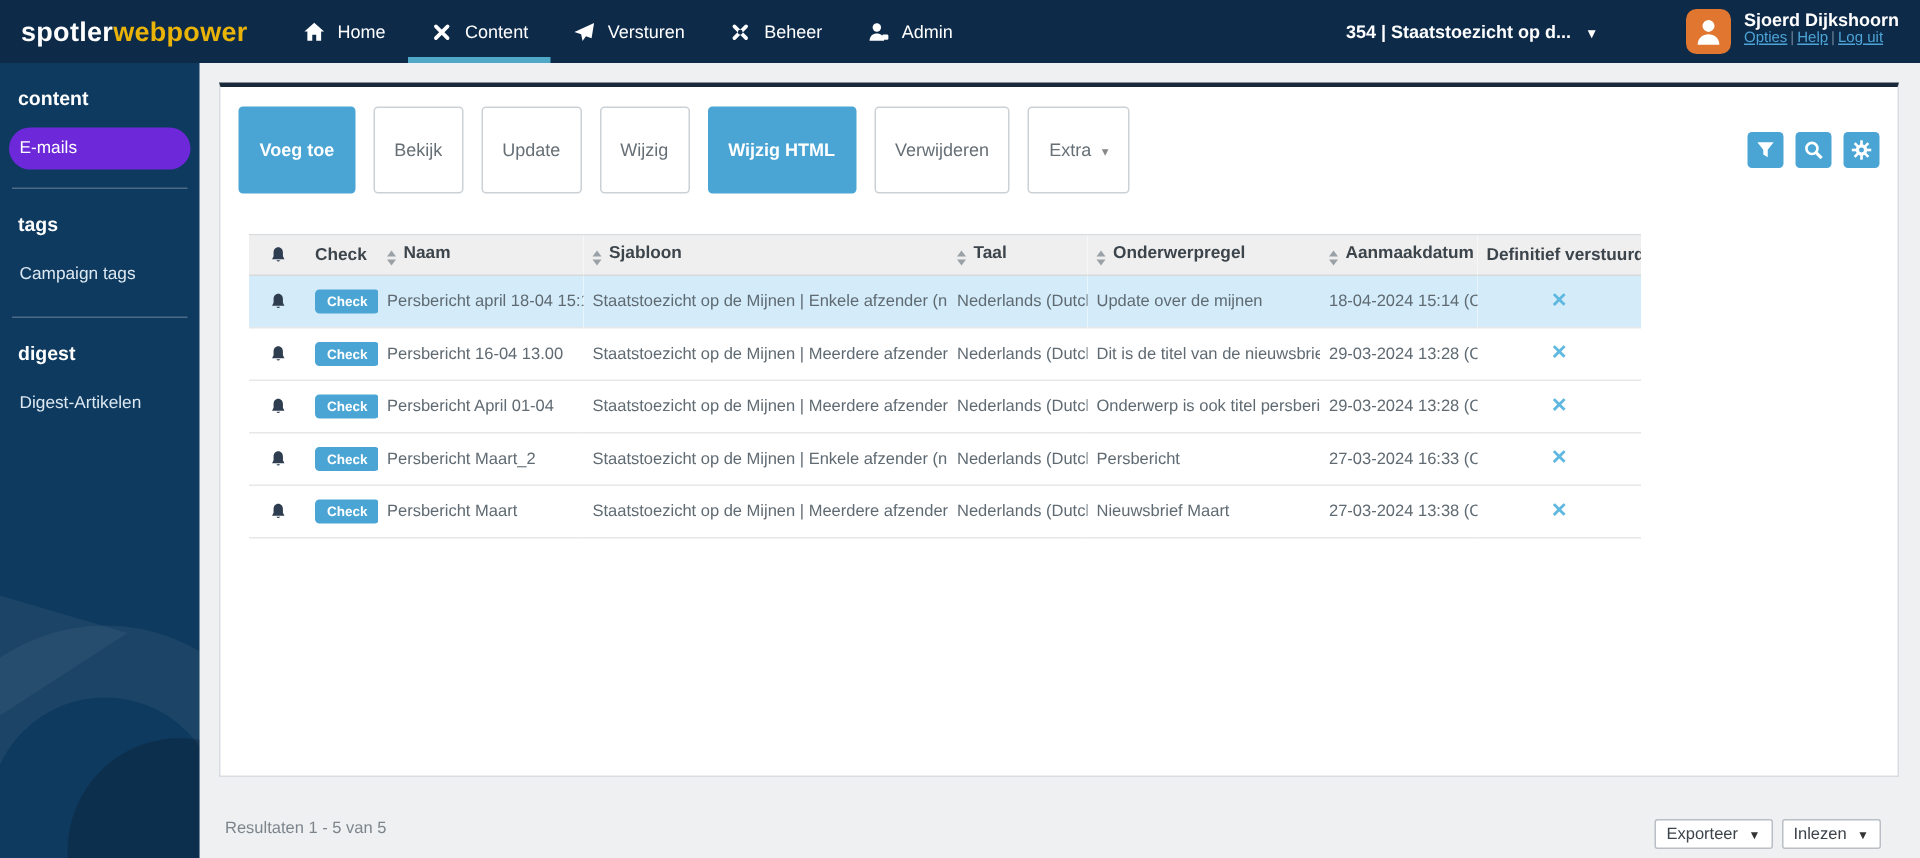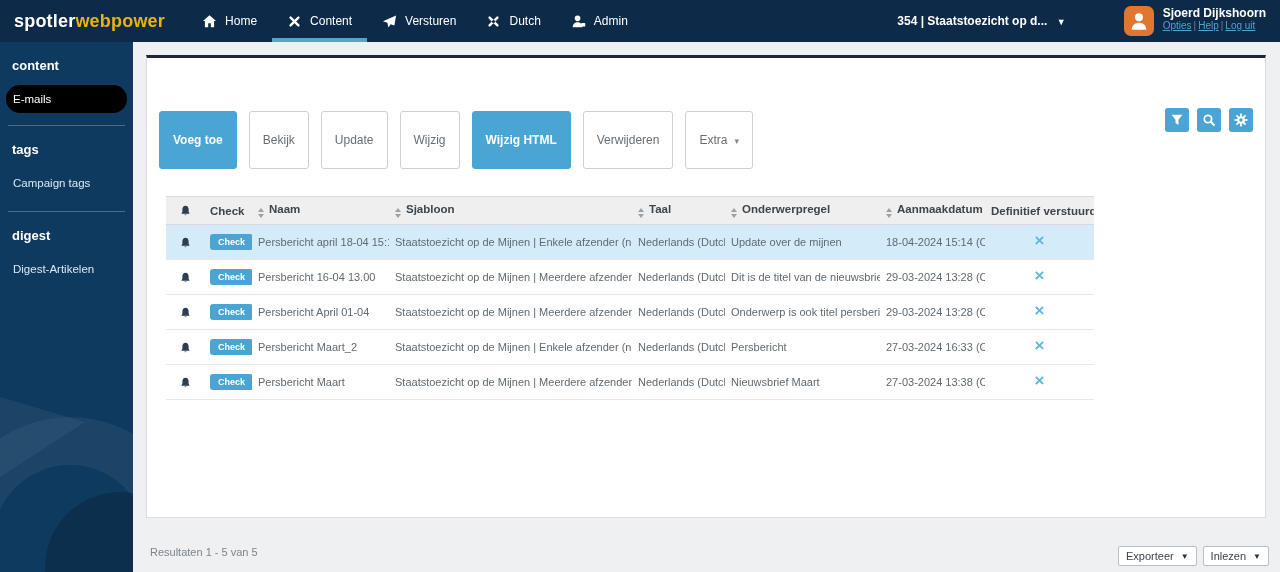--- a/index.html
+++ b/index.html
@@ -23,30 +23,30 @@
   .user-meta { margin-left:9px; }
   .user-name { color:#ffffff; font-size:12px; font-weight:bold; line-height:14px; }
   .user-links { font-size:10px; line-height:12px; color:#4da3d6; }
   .user-links a { color:#4da3d6; text-decoration:underline; cursor:pointer; }
   .user-links .sep { color:#6b8299; text-decoration:none; margin:0 2px; }
 
   
   .sidebar { position:absolute; left:0; top:42px; width:133px; height:530px; background:#0f3a5f; overflow:hidden; z-index:20; }
   .sb-heading { color:#ffffff; font-size:13px; font-weight:bold; padding:16px 12px 10px 12px; }
   .sb-item { margin:2px 6px; padding:8px 7px; color:#dce8f2; font-size:11.5px; border-radius:4px; cursor:pointer; }
-  .sb-item.active { background:#000000; color:#ffffff;border-radius:14px; }
+  .sb-item.active { background:#6d28d9; color:#ffffff;border-radius:14px; }
   .sb-divider { height:1px; background:rgba(255,255,255,0.25); margin:12px 8px 0 8px; }
   .swoosh1 { position:absolute; bottom:-95px; left:-55px; width:250px; height:250px; border-radius:50%; border:48px solid rgba(255,255,255,0.05); }
   .swoosh2 { position:absolute; bottom:-70px; left:45px; width:150px; height:150px; border-radius:50%; background:rgba(0,0,0,0.18); }
   .swoosh3 { position:absolute; bottom:95px; left:0; width:0; height:0; border-left:85px solid rgba(255,255,255,0.05); border-top:25px solid transparent; border-bottom:55px solid transparent; }
 
   
   .panel { position:absolute; left:146px; top:55px; width:1120px; height:463px; background:#ffffff; border:1px solid #d9dde1; border-top:3px solid #19293a; }
   .toolbar { display:flex; align-items:center; padding:13px 12px 0 12px; }
-  .btn { font-size:12px; color:#666f76; background:#ffffff; border:1px solid #ccd1d5; border-radius:3px; padding:21px 13px; margin-right:12px; cursor:pointer; white-space:nowrap;margin-top:40px; }
+  .btn { font-size:12px; color:#666f76; background:#ffffff; border:1px solid #ccd1d5; border-radius:3px; padding:21px 13px; margin-right:12px; cursor:pointer; white-space:nowrap; }
   .btn.primary { background:#4aa5d4; border-color:#4aa5d4; color:#ffffff; font-weight:bold; }
   .btn .caret { font-size:9px; color:#888; margin-left:7px; }
   .toolbar-spacer { flex:1; }
   .icon-btn { width:24px; height:24px; background:#4aa5d4; border:none; border-radius:3px; margin-left:8px; display:flex; align-items:center; justify-content:center; cursor:pointer; }
   .icon-btn svg { width:14px; height:14px; }
 
   
   .grid { margin:27px 0 0 19px; width:928px; border-collapse:collapse; table-layout:fixed; font-size:11px; }
   .grid col.c-bell{width:38px} .grid col.c-check{width:48px} .grid col.c-naam{width:137px}
   .grid col.c-sjab{width:243px} .grid col.c-taal{width:93px} .grid col.c-ond{width:155px}
@@ -59,21 +59,21 @@
   .sort { display:inline-flex; flex-direction:column; gap:2px; margin-right:5px; vertical-align:1px; }
   .sort i { width:0; height:0; border-left:3px solid transparent; border-right:3px solid transparent; }
   .sort .up { border-bottom:4px solid #9aa1a7; }
   .sort .down { border-top:4px solid #9aa1a7; }
   .check-badge { display:inline-block; background:#4aa5d4; color:#ffffff; font-size:9px; font-weight:bold; padding:3px 8px; border-radius:3px; cursor:pointer; }
   .cell-def { text-align:center; }
   .x-mark { color:#5fb8e0; font-size:17px; font-weight:bold; line-height:10px; cursor:pointer; }
 
   
   .results { position:absolute; left:150px; top:546px; font-size:11px; color:#7d858c; }
-  .footer-selects { position:absolute; right:11px; top:546px; display:flex; }
+  .footer-selects { position:absolute; right:26px; top:546px; display:flex; }
   .select { display:flex; align-items:center; background:#ffffff; border:1px solid #b9bfc4; border-radius:2px; font-size:11px; color:#3c434a; padding:3px 7px; margin-left:6px; cursor:pointer; }
   .select .caret { font-size:8px; margin-left:7px; color:#333; }
 </style>
 </head>
 <body>
 
 <div class="navbar">
   <div class="logo">
     <span class="p1">spotler</span><span class="p2">webpower</span>
   </div>
@@ -104,21 +104,21 @@
     <div class="nav-item">
       <svg viewBox="0 0 16 16">
           <g transform="rotate(45 8 8)">
             <rect x="6.7" y="0.8" width="2.6" height="14.4" rx="1.3"></rect>
           </g>
           <g transform="rotate(-45 8 8)">
             <rect x="6.7" y="0.8" width="2.6" height="14.4" rx="1.3"></rect>
           </g>
           <circle cx="8" cy="8" r="1.7" fill="#0d2a49"></circle>
         </svg>
-      <span>Dutch</span>
+      <span>Beheer</span>
     </div>
     <div class="nav-item">
       <svg viewBox="0 0 16 16">
           <circle cx="7" cy="4.6" r="3"></circle>
           <path d="M1.8 14 C1.8 10.6 4.3 8.8 7 8.8 C9.7 8.8 12.2 10.6 12.2 14 Z"></path>
           <rect x="10.8" y="9.6" width="4.4" height="3.8" rx="0.9"></rect>
         </svg>
       <span>Admin</span>
     </div>
   </div>

